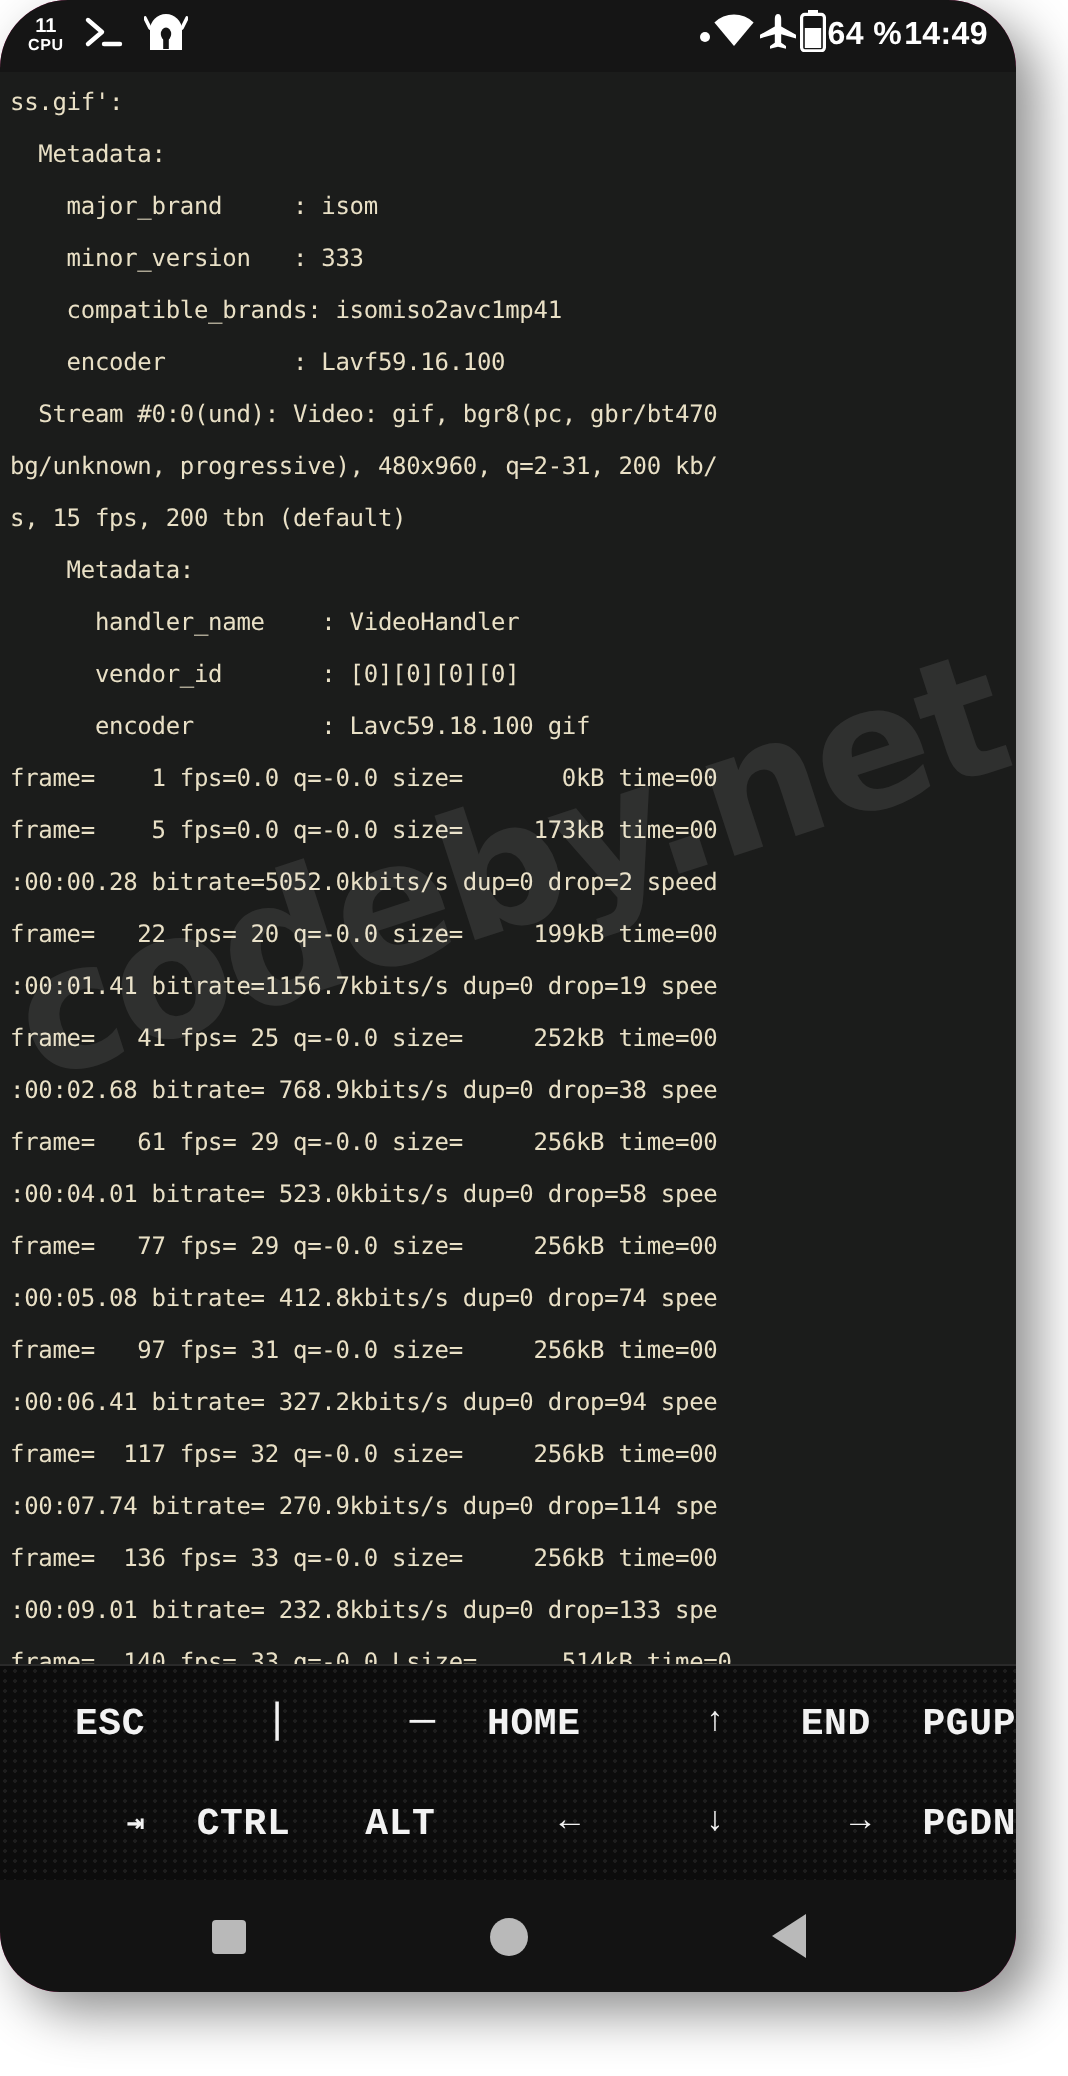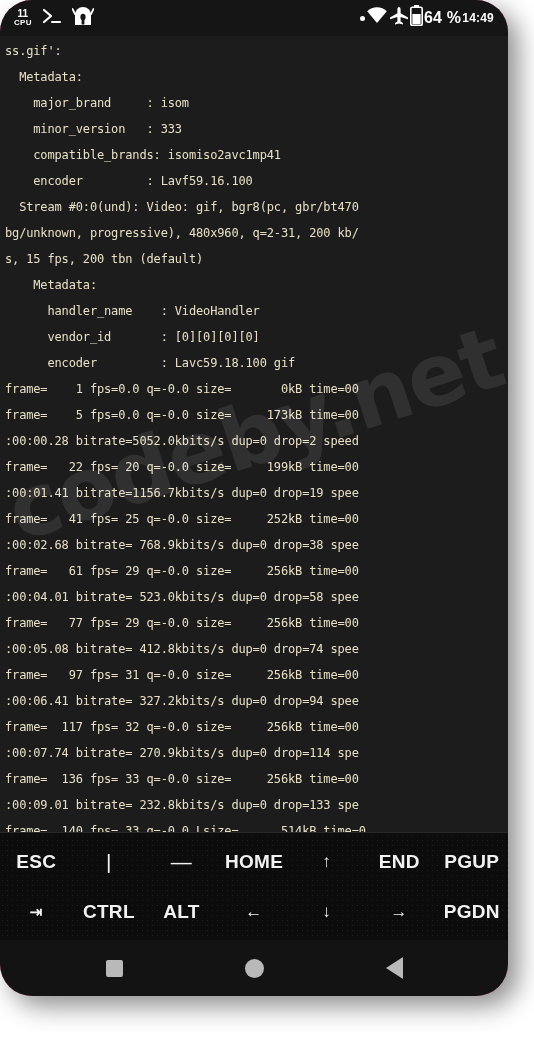--- a/index.html
+++ b/index.html
@@ -22,21 +22,20 @@
     top: 0;
     width: 508px;
     height: 996px;
     background: #ec4899;
     border-top-left-radius: 34px;
     border-top-right-radius: 34px;
     border-bottom-left-radius: 30px;
     border-bottom-right-radius: 30px;
     overflow: hidden;
     box-shadow: 10px 10px 26px rgba(0,0,0,0.45);
-    border-radius: 32px;
   }
 
   
   #statusbar {
     position: relative;
     height: 36px;
     background: #151515;
     display: flex;
     align-items: center;
     padding: 0 14px 0 14px;
@@ -66,21 +65,21 @@
     color: #fff;
   }
   .cpu-num { font-size: 10px; font-weight: 700; }
   .cpu-lbl { font-size: 8px; font-weight: 700; letter-spacing: 0.3px; }
   .sicon { display: block; }
   .dot-ic {
     width: 5px; height: 5px; border-radius: 50%;
     background: #ffffff;
   }
   .batt-pct { font-size: 16px; font-weight: 700; }
-  .clock { font-size: 12px; font-weight: 700; }
+  .clock { font-size: 16px; font-weight: 700; }
 
   
   #terminal {
     position: relative;
     background: #1b1c1b;
     height: 796px;
     padding: 2px 0 0 0;
     box-sizing: border-box;
     overflow: hidden;
   }
@@ -126,23 +125,23 @@
     background-image: radial-gradient(#1d1d1d 0.8px, transparent 0.8px);
     background-size: 5px 5px;
   }
   .keyrow {
     display: flex;
     height: 50px;
     align-items: center;
   }
   .key {
     flex: 1;
-    text-align: center;
+    text-align: right;
     color: #f2f2f2;
-    font-family: Liberation Sans, sans-serif;
+    font-family: Liberation Mono, monospace;
     font-size: 19px;
     font-weight: 700;
     letter-spacing: 0.3px;
     user-select: none;
   }
   .key.sym { font-size: 21px; font-weight: 400; }
   .key.arrow { font-size: 17px; font-weight: 400; }
   .key.tabk { font-size: 15px; }
 
   

